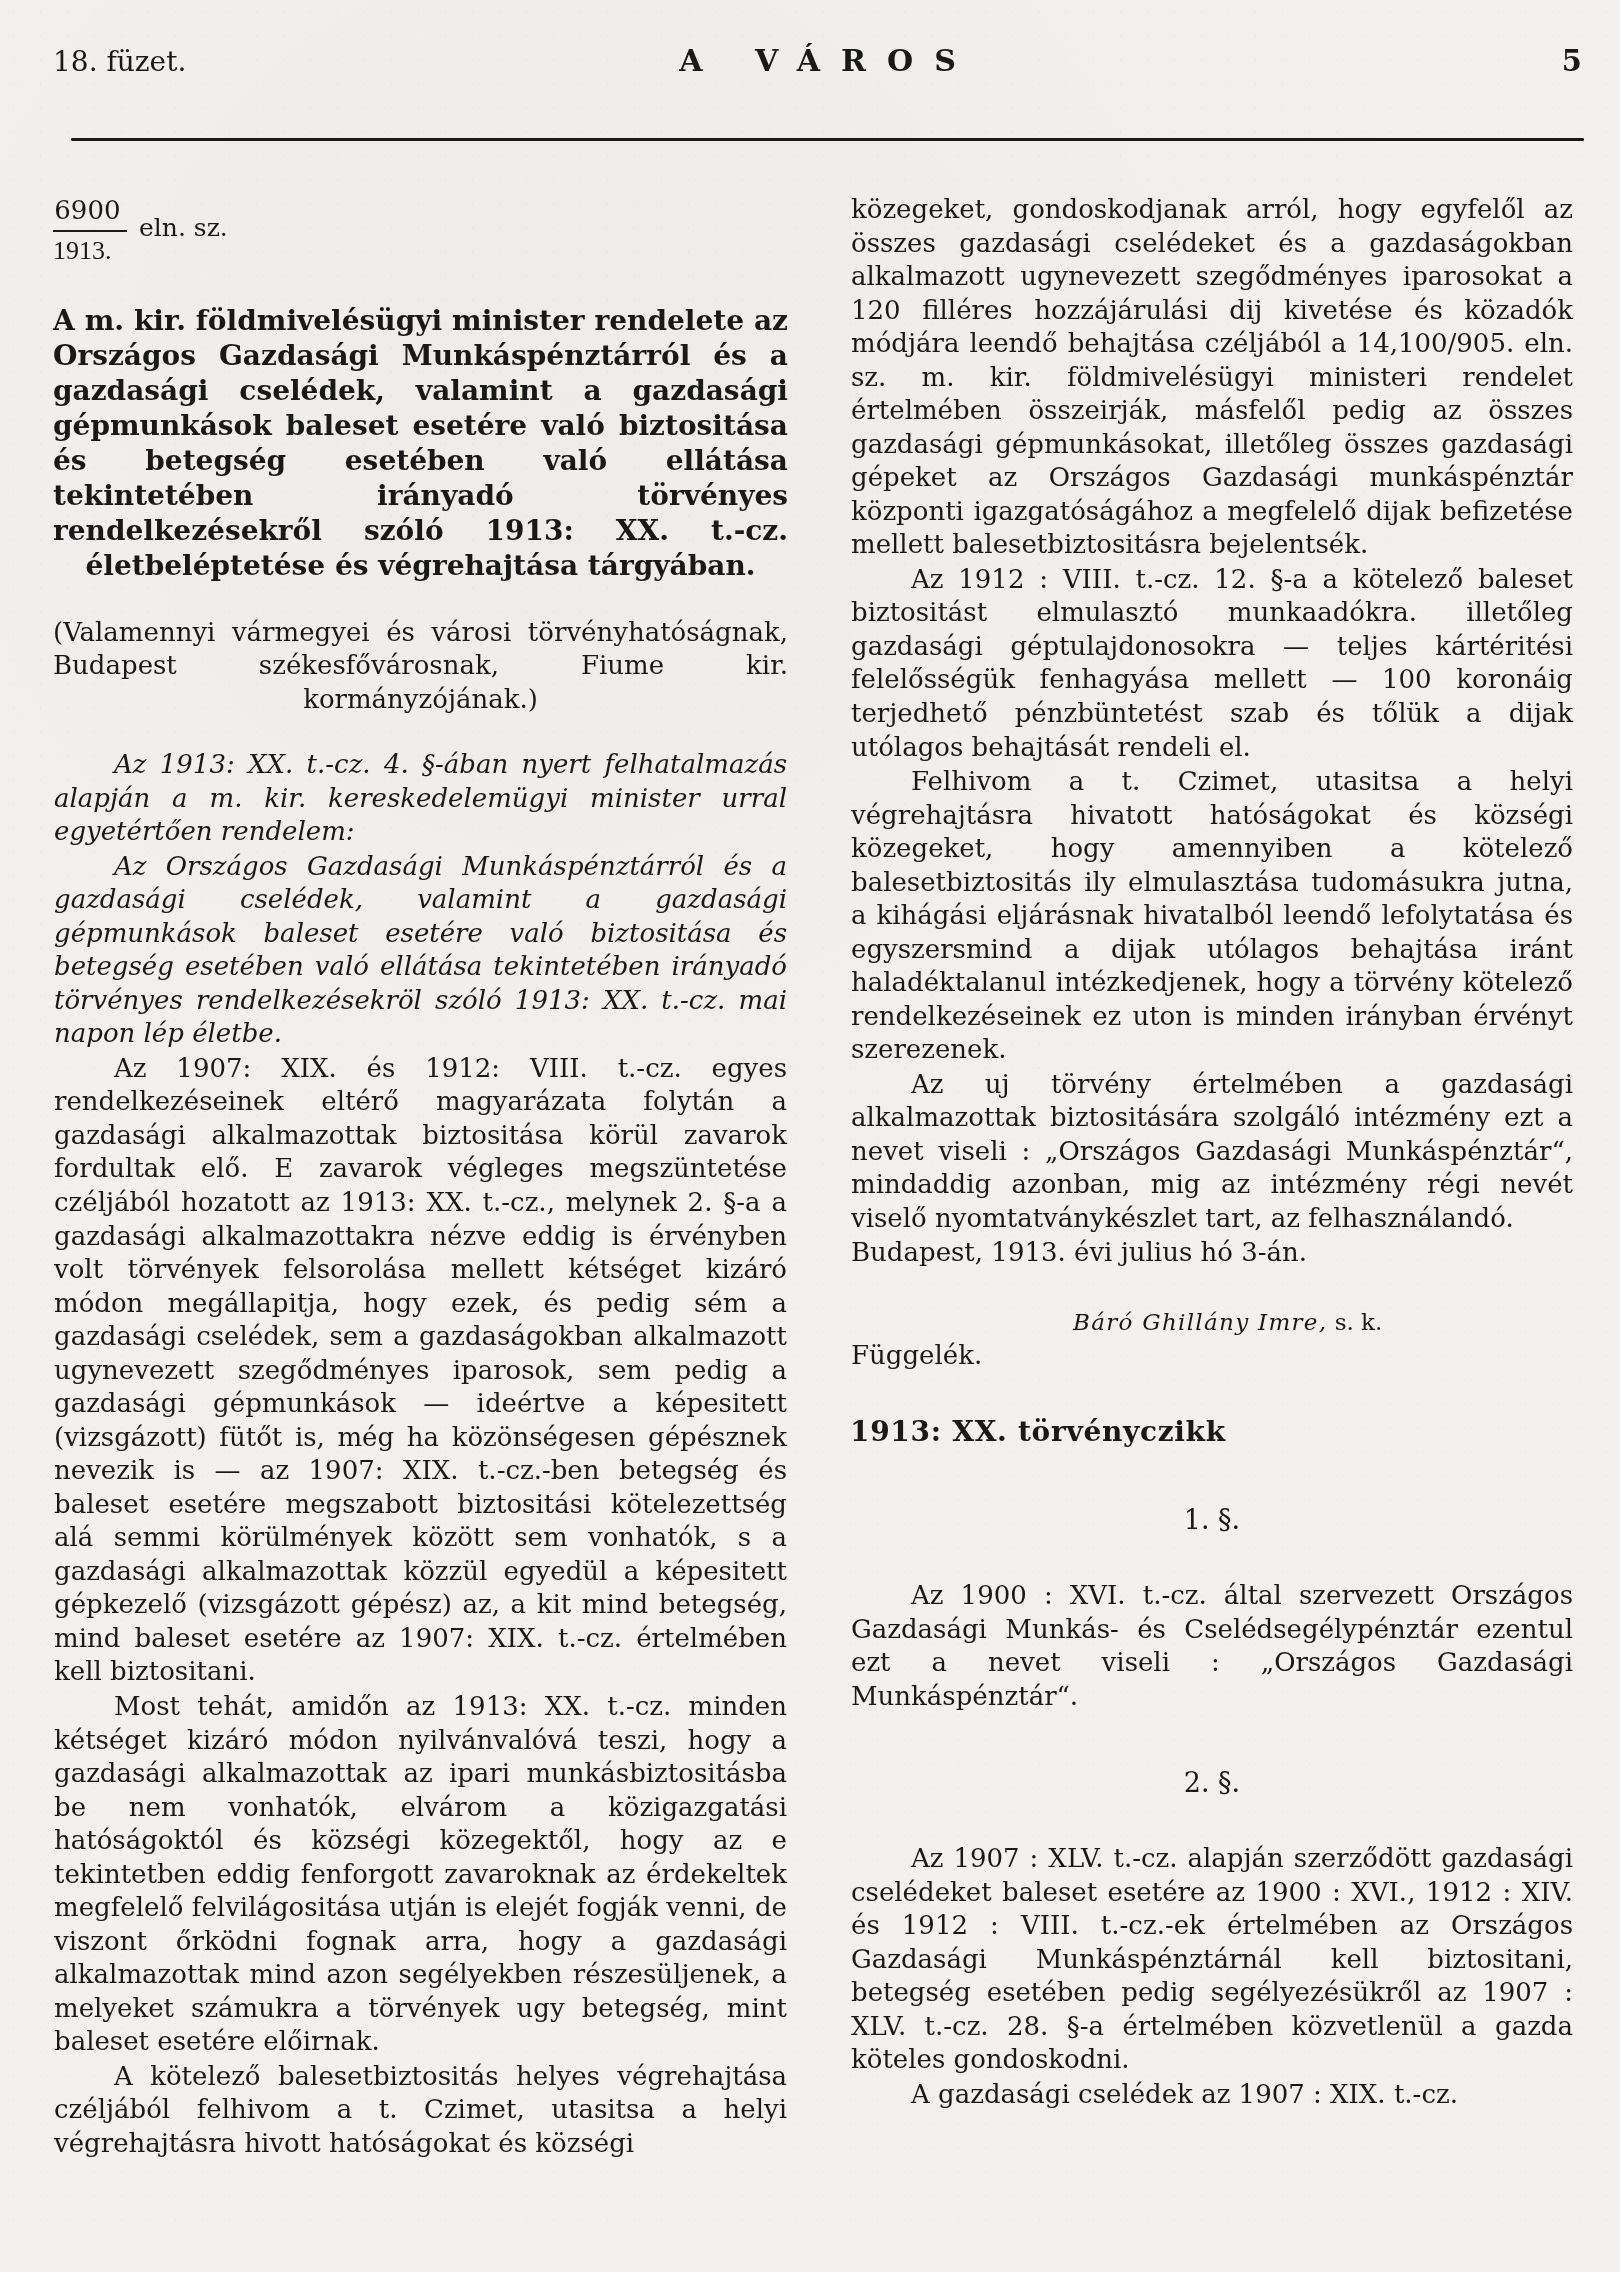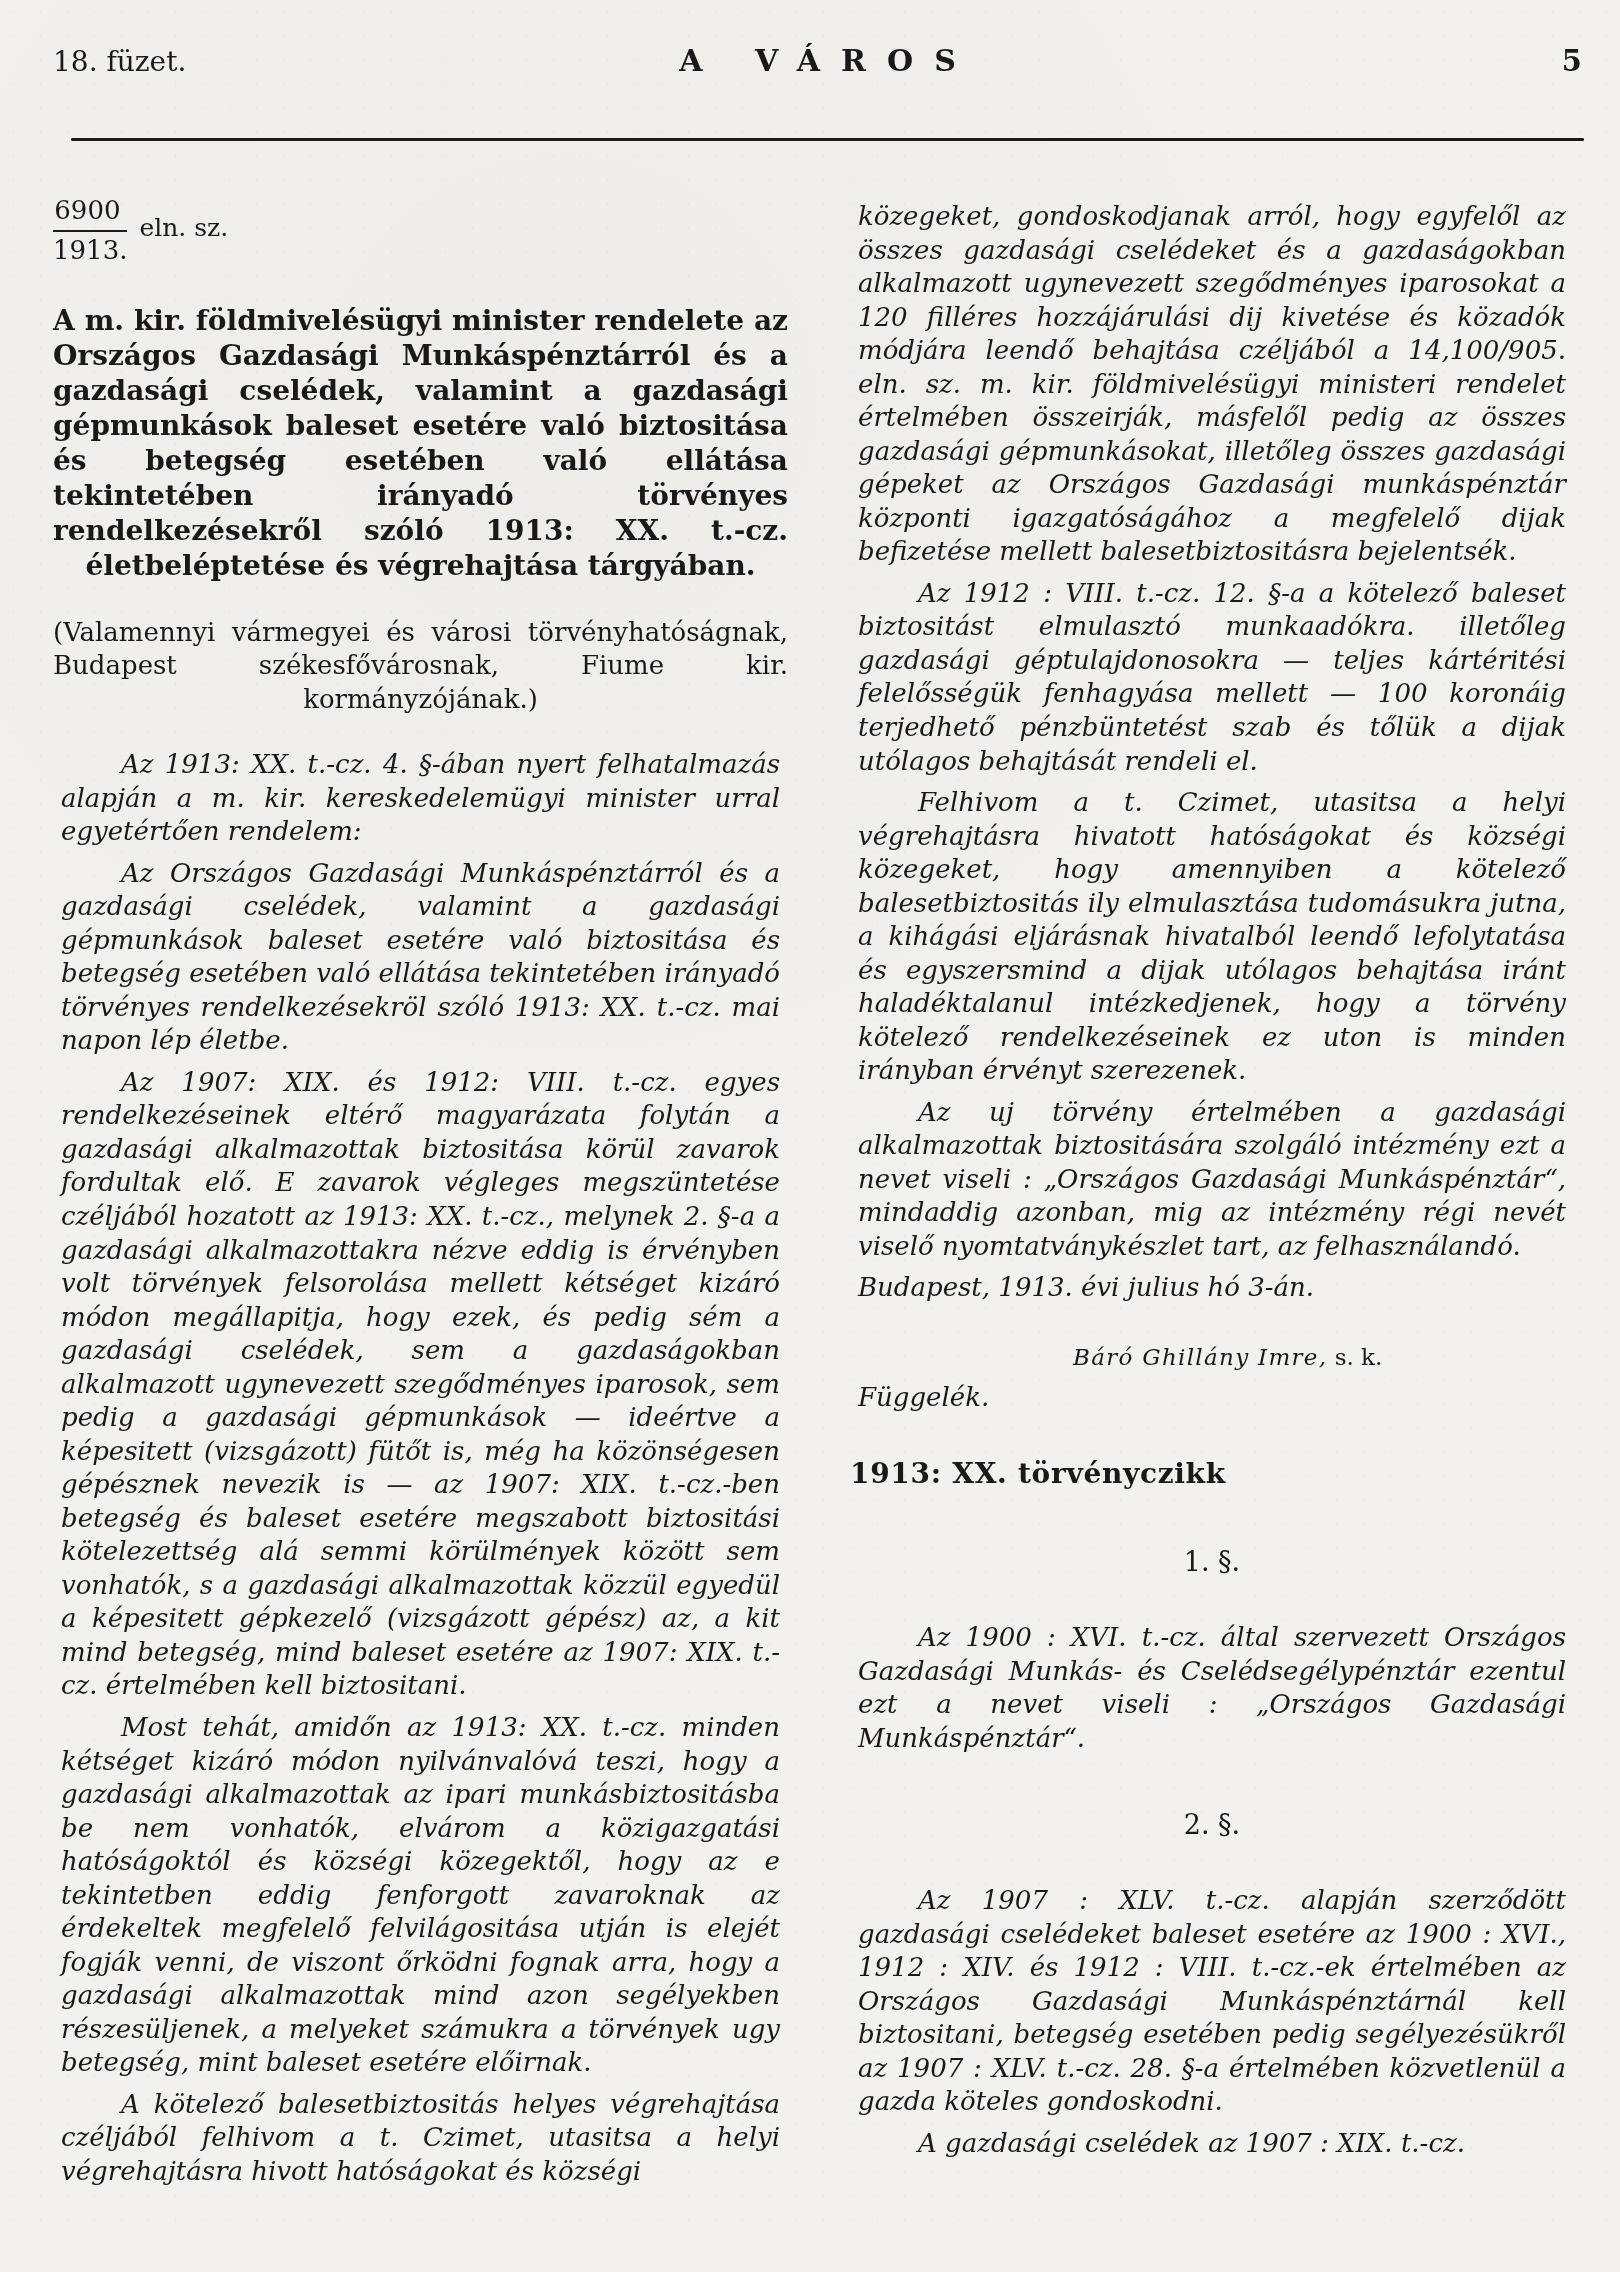--- a/index.html
+++ b/index.html
@@ -24,29 +24,29 @@
   .journal { flex:1; text-align:center; font-size:30px; letter-spacing:21px; text-indent:21px; font-weight:bold; }
   .pagenum { width:217px; text-align:right; font-size:29px; font-weight:bold; }
   .rule { position:absolute; top:138px; left:71px; right:36px; height:2.6px; background:#1b1b1b; border-radius:1.3px; }
 
   
   .cols { position:absolute; top:192px; left:53px; right:46px; display:flex; gap:62px; }
   .col { font-size:26px; line-height:1.29; text-align:justify; }
   .col-left  { width:735px; flex:none; }
   .col-right { flex:1; min-width:0; }
 
-  p.body { margin:8px; text-indent:60px;font-style:italic; }
+  p.body { margin:1px; text-indent:60px; }
   p.noindent { text-indent:0; }
   .italic { font-style:italic; }
 
   
   .refblock { display:flex; align-items:center; gap:12px; margin:4px 0 37px 0; }
   .frac { display:inline-block; font-size:26px; line-height:1.12; }
   .frac .num { display:block; padding:0 6.6px 5.3px 1.3px; border-bottom:2px solid #1b1b1b; }
-  .frac .den { display:block; padding-top:4px; }
+  .frac .den { display:block; padding-top:4px;font-family:Liberation Serif, serif; }
   .refsuffix { font-size:25px; padding-bottom:5.3px; }
 
   .decree-title {
     font-weight:bold; font-size:28px; line-height:1.25;
     text-align:justify; text-align-last:center;
     margin:0 0 33px 0;
   }
   .addressee { margin:0 0 32px 0; text-align:justify; text-align-last:center; }
 
   

